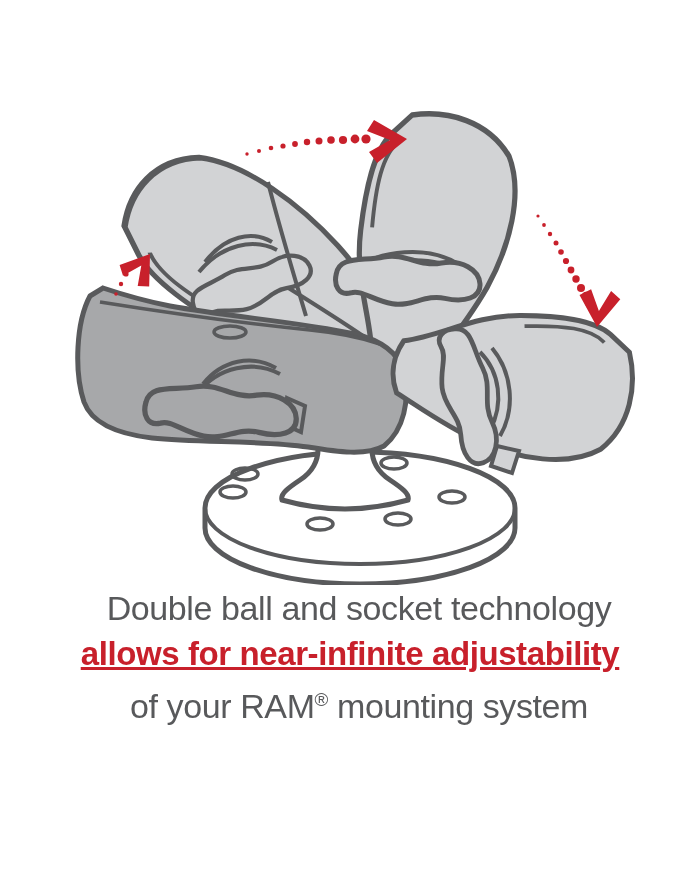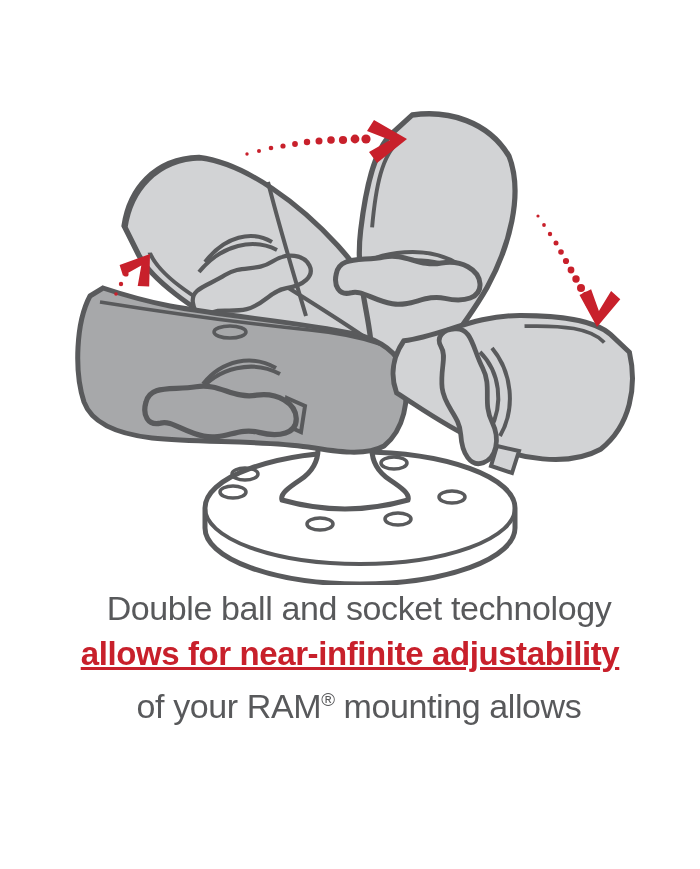--- a/index.html
+++ b/index.html
@@ -138,15 +138,15 @@
       <circle cx="581" cy="288" r="4"></circle>
         <circle cx="586" cy="296" r="4.3"></circle>
       <circle cx="590" cy="304" r="4.5"></circle>
       <path d="M620.3,299.3 L597,327 L579.5,295 L591.1,289.3 L598.9,311 L611.1,290.9 Z"></path>
     </g>
   </svg>
 
   <div class="caption">
     <div class="cap-line cap-gray">Double ball and socket technology</div>
     <div class="cap-line cap-red">allows for near-infinite adjustability</div>
-    <div class="cap-line cap-gray"><span>of your RAM</span><span class="reg">®</span><span> mounting allows</span></div>
+    <div class="cap-line cap-gray"><span>of your RAM</span><span class="reg">®</span><span> mounting system</span></div>
   </div>
 </div>
 
 </body></html>

